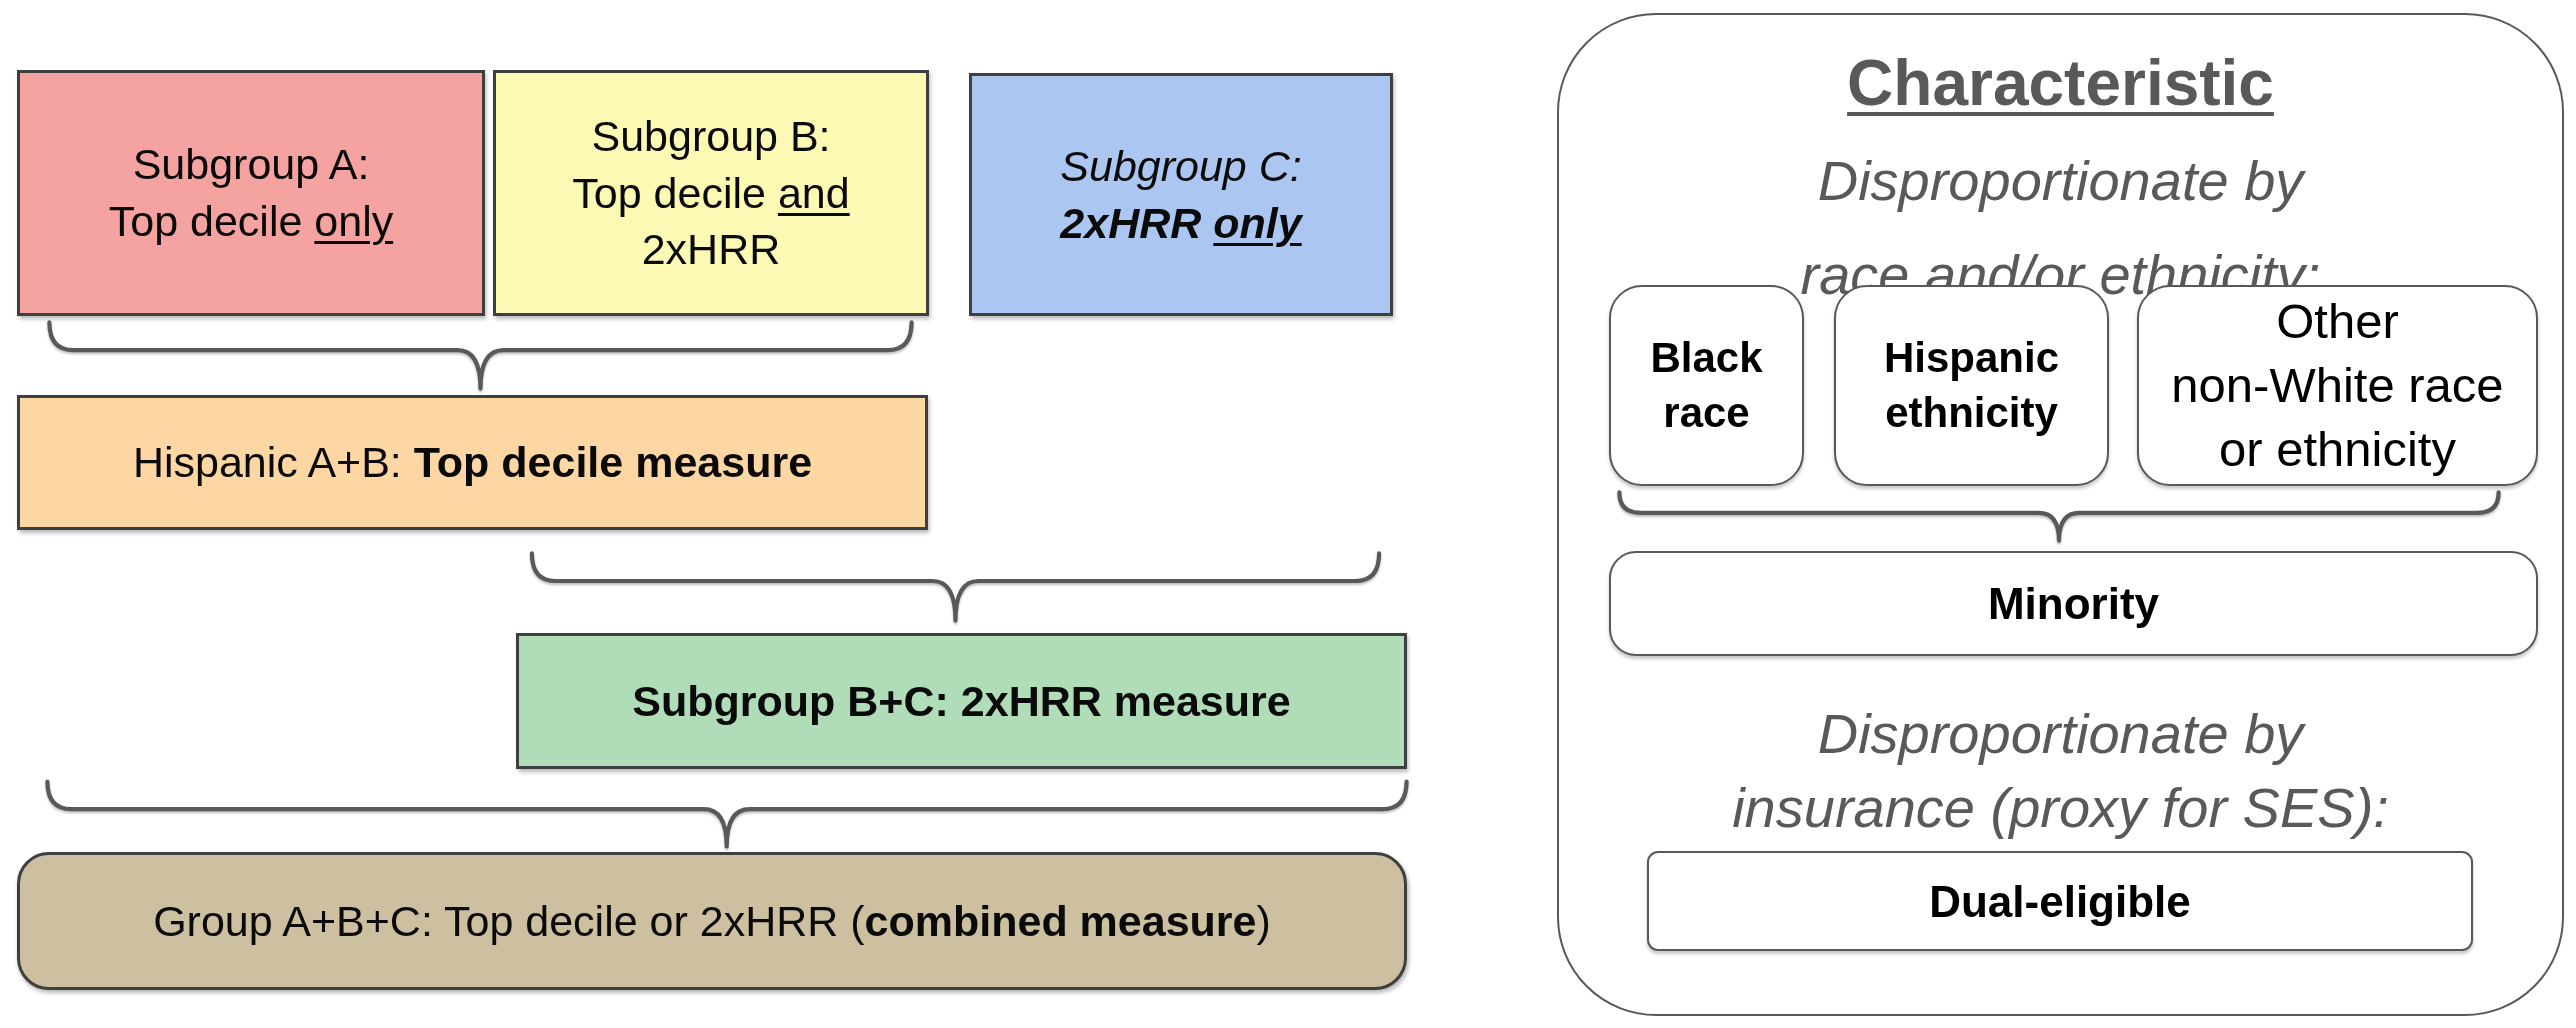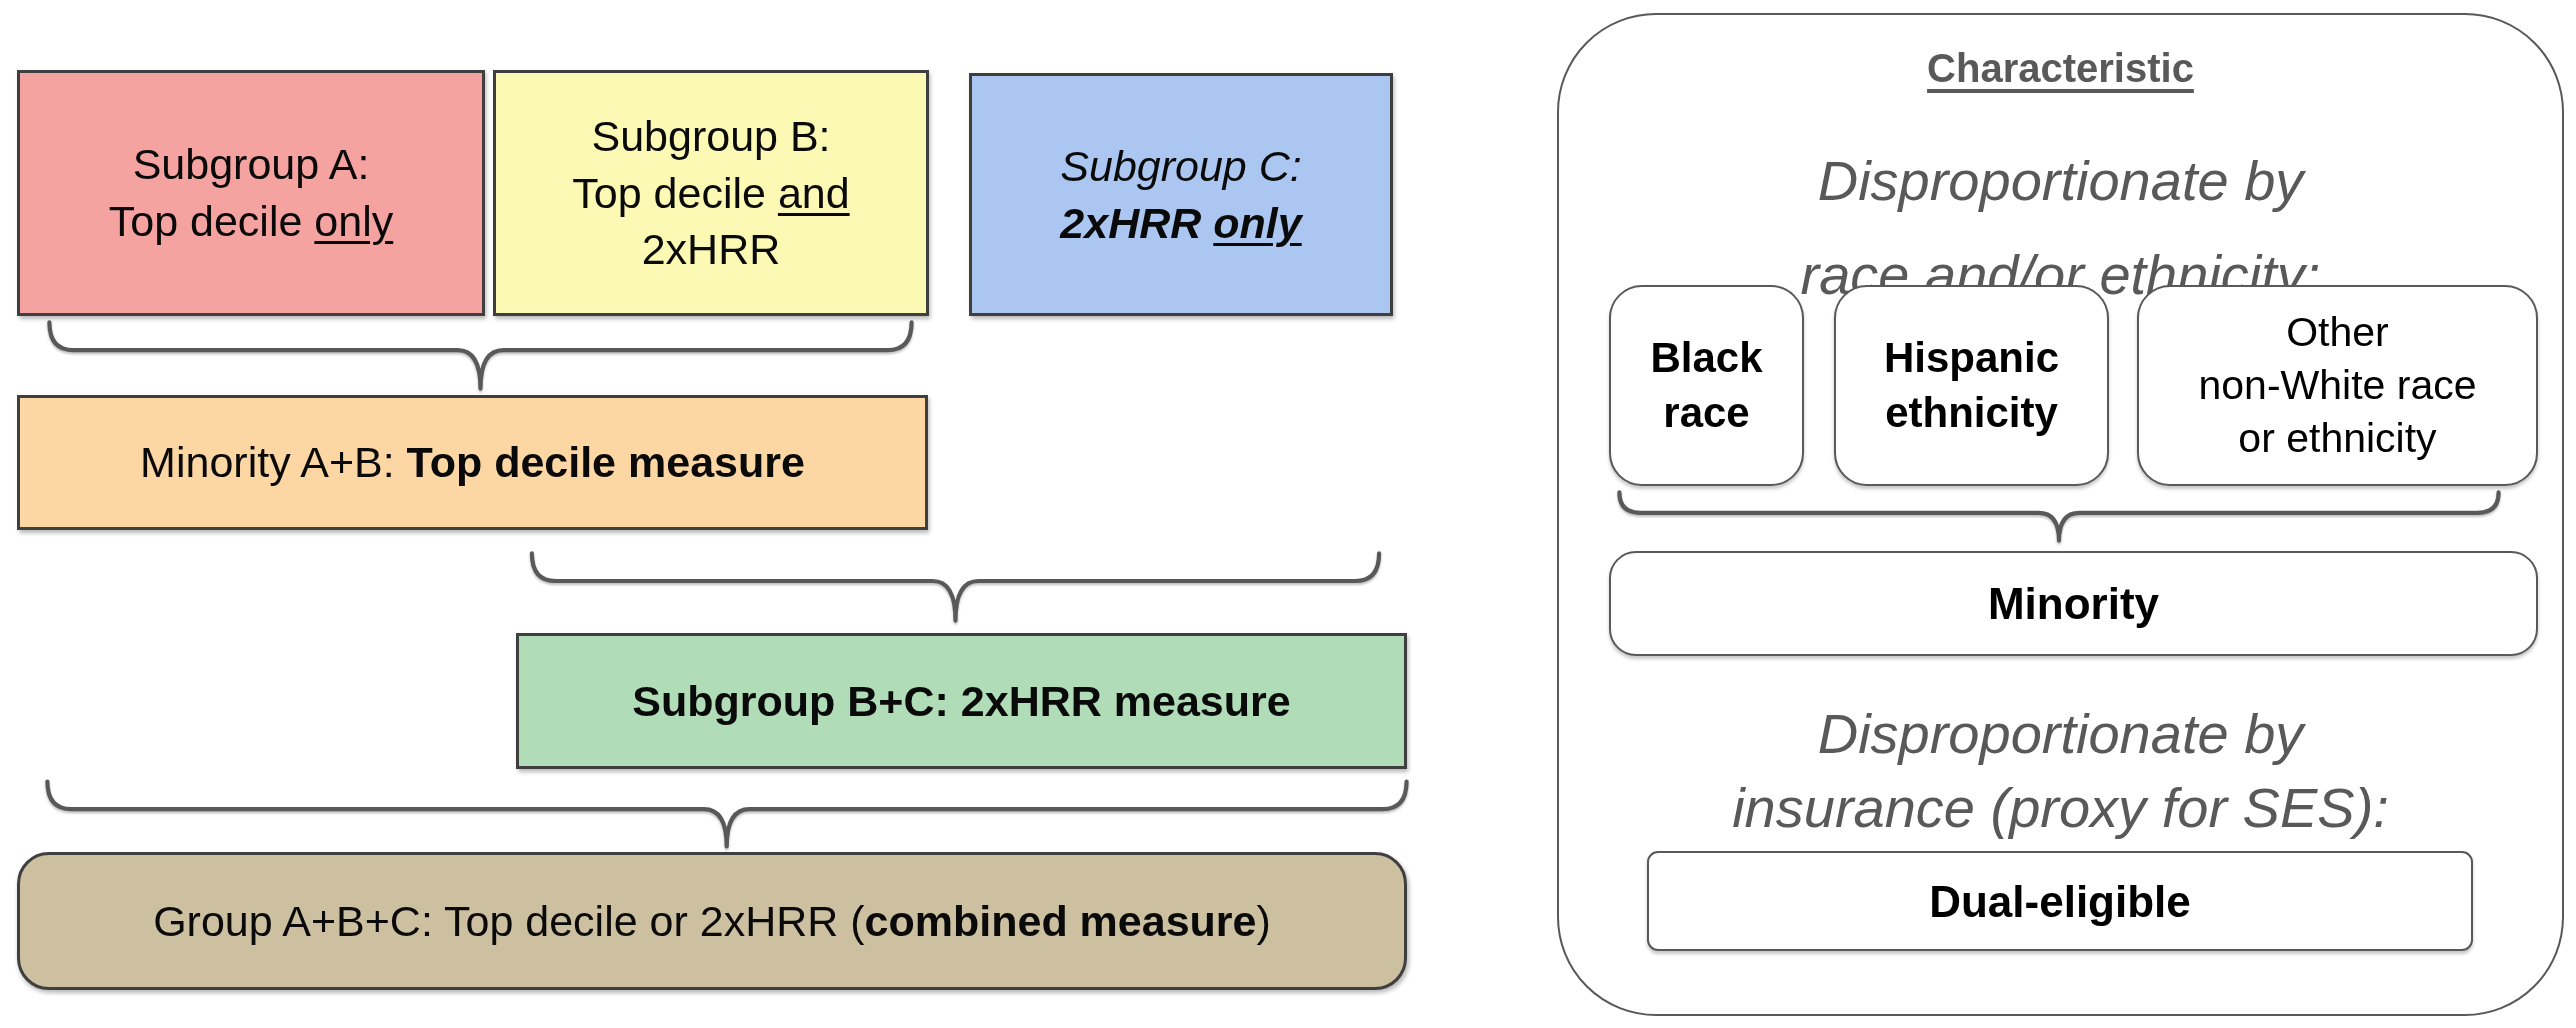--- a/index.html
+++ b/index.html
@@ -21,21 +21,21 @@
   .brace{position:absolute;overflow:visible;filter:drop-shadow(0 2.4px 1.2px rgba(0,0,0,0.25));}
   .brace path{fill:none;stroke:#595959;stroke-width:7;stroke-linecap:round;stroke-linejoin:round;}
 
   
   .panel{
     position:absolute;left:1557px;top:13.2px;width:1007px;height:1003px;box-sizing:border-box;
     border:2.4px solid #595959;border-radius:99px;background:#ffffff;
   }
   .panel-title{
     position:absolute;top:31px;left:0;width:100%;text-align:center;
-    font-size:40px;font-weight:700;color:#595959;
+    font-size:64px;font-weight:700;color:#595959;
     text-decoration:underline;text-decoration-thickness:3.6px;text-underline-offset:7.2px;
   }
   .panel-sub{
     position:absolute;left:0;width:100%;text-align:center;
     font-style:italic;color:#595959;font-size:56px;line-height:1.32;
   }
   .rbox{
     position:absolute;display:flex;flex-direction:column;align-items:center;justify-content:center;
     text-align:center;box-sizing:border-box;background:#ffffff;
     border:2.4px solid #595959;border-radius:33px;
@@ -65,21 +65,21 @@
   <div class="pbox" style="left: 969px; top: 73px; width: 424px; height: 243px; background-color: rgb(170, 198, 241); font-style: italic;">
     <span>Subgroup C:</span>
     <span class="b"><span>2xHRR </span><span class="u">only</span></span>
   </div>
 
   <svg class="brace" style="left:47px;top:320px;" width="867" height="71" viewBox="0 0 1442 118">
     <path d="M 4 4 Q 4 50 44 50 L 683 50 Q 721 50 721 114 Q 721 50 759 50 L 1398 50 Q 1438 50 1438 4"></path>
   </svg>
 
   <div class="pbox oneline" style="left: 17px; top: 395px; width: 911px; height: 135px; background-color: rgb(252, 215, 164);">
-    <span><span>Minority A+B: </span><span class="b">Top decile measure</span></span>
+    <span><span>Hispanic A+B: </span><span class="b">Top decile measure</span></span>
   </div>
 
   <svg class="brace" style="left:529px;top:551px;" width="853" height="72" viewBox="0 0 1420 120">
     <path d="M 4 4 Q 4 50 44 50 L 672 50 Q 710 50 710 116 Q 710 50 748 50 L 1376 50 Q 1416 50 1416 4"></path>
   </svg>
 
   <div class="pbox oneline" style="left: 516px; top: 633px; width: 891px; height: 136px; background-color: rgb(176, 220, 184); font-weight: bold;">
     <span>Subgroup B+C: 2xHRR measure</span>
   </div>
 
@@ -103,21 +103,21 @@
     <div class="rbox bold" style="left:50px;top:270px;width:195px;height:201px;">
       <span class="ln">Black</span>
       <span class="ln">race</span>
     </div>
 
     <div class="rbox bold" style="left:275px;top:270px;width:275px;height:201px;">
       <span class="ln">Hispanic</span>
       <span class="ln">ethnicity</span>
     </div>
 
-    <div class="rbox" style="left:578px;top:270px;width:401px;height:201px;font-size:41px;">
+    <div class="rbox" style="left:578px;top:270px;width:401px;height:201px;font-size:49px;">
       <span class="ln">Other</span>
       <span class="ln">non-White race</span>
       <span class="ln">or ethnicity</span>
     </div>
 
     <svg class="brace" style="left:58px;top:475px;" width="884" height="53" viewBox="0 0 1470 88">
       <path d="M 4 4 Q 4 38 40 38 L 701 38 Q 735 38 735 84 Q 735 38 769 38 L 1430 38 Q 1466 38 1466 4"></path>
     </svg>
 
     <div class="rbox bold wide" style="left:50px;top:536px;width:929px;height:105px;">

